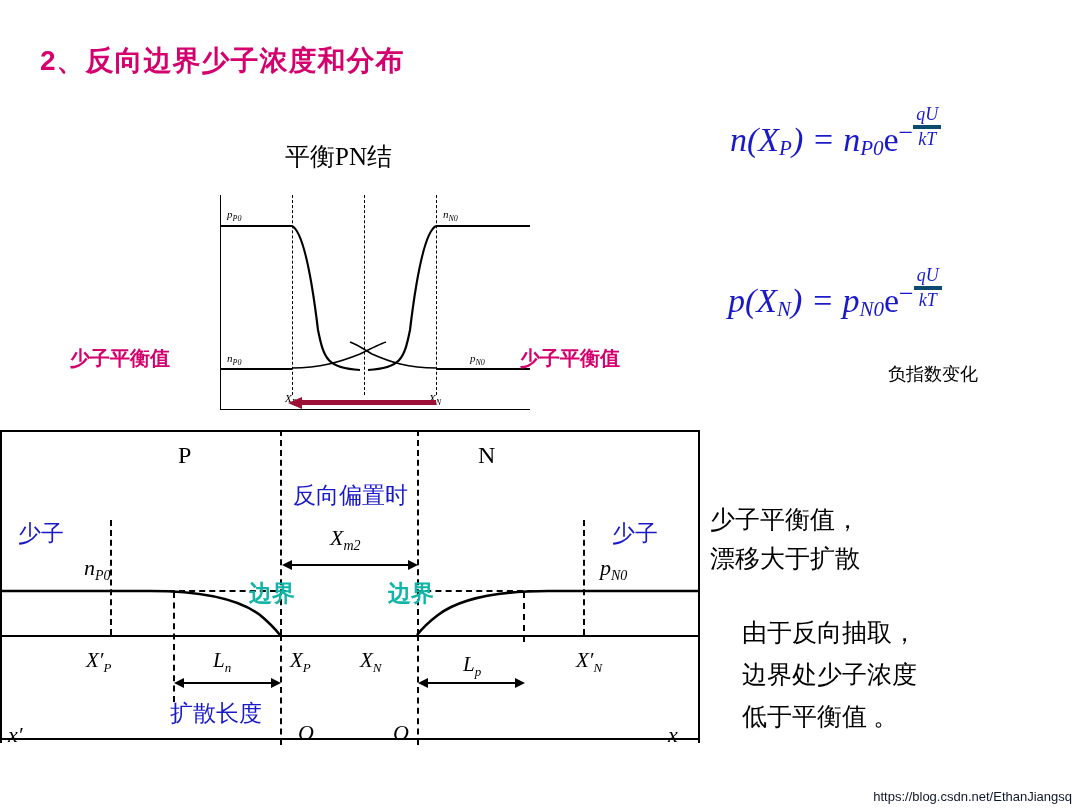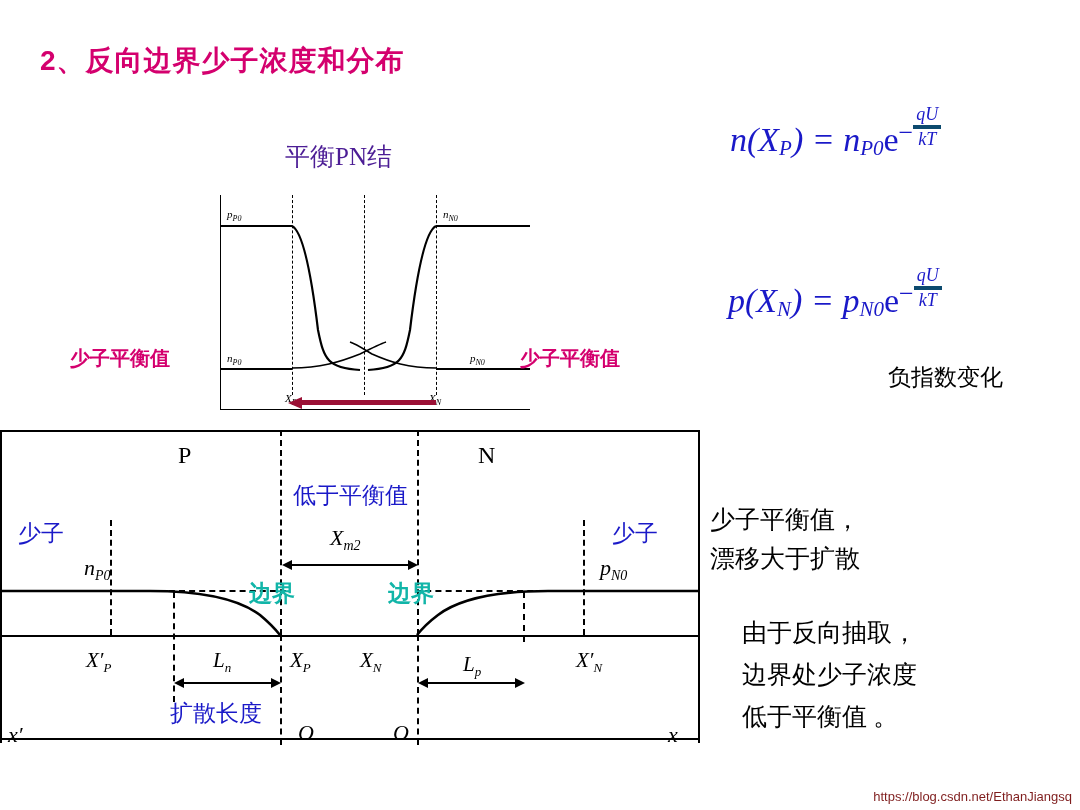--- a/index.html
+++ b/index.html
@@ -20,21 +20,21 @@
     font-size:28px;
     color:#d4006e;
     letter-spacing:1px;
   }
 
   
   #top-fig{
     left:200px;top:140px;width:500px;height:290px;
   }
   #top-title{
-    left:85px;top:0px;font-size:25px;color:#4c1d95;
+    left:85px;top:0px;font-size:25px;color:#000000;
     font-family:"Liberation Serif", serif;
   }
   .thin-line{background:#000;position:absolute;}
   .dash-v{
     position:absolute;
     border-left:1.5px dashed #000;
   }
 
   #eq-label-left{
     left:-130px;top:205px;color:#d4006e;font-size:20px;font-weight:bold;
@@ -54,21 +54,21 @@
     font-family:"Liberation Serif", serif;white-space:nowrap;
   }
   .f-sub{font-size:21px;vertical-align:-4px;font-style:italic;}
   .exp-wrap{display:inline-block;position:relative;top:-16px;font-style:normal;}
   .exp-minus{font-size:26px;position:relative;top:6px;}
   .frac{display:inline-block;text-align:center;font-size:18px;font-style:italic;vertical-align:middle;}
   .frac .num{display:block;padding:0 3px;}
   .frac .den{display:block;border-top:4px solid #0c4a6e;padding:0 3px;}
 
   #neg-exp{
-    left:888px;top:362px;font-size:23px;color:#000;
+    left:888px;top:362px;font-size:18px;color:#000;
     font-family:"Liberation Sans", sans-serif;
   }
 
   
   #right-text{
     left:710px;top:500px;font-size:25px;color:#000;line-height:39px;
     font-family:"Liberation Serif", serif;
   }
   #right-text2{
     left:742px;top:612px;font-size:25px;color:#000;line-height:42px;
@@ -86,21 +86,21 @@
   .dashv2{position:absolute;border-left:2px dashed #000;}
 
   
   .arrow-line{position:absolute;height:2px;background:#000;}
   .arrow-head-l{position:absolute;width:0;height:0;
       border-top:5px solid transparent;border-bottom:5px solid transparent;border-right:10px solid #000;}
   .arrow-head-r{position:absolute;width:0;height:0;
       border-top:5px solid transparent;border-bottom:5px solid transparent;border-left:10px solid #000;}
 
   #watermark{
-    right:8px;bottom:6px;color:#7f1d1d;font-size:13px;
+    right:8px;bottom:6px;color:#0f172a;font-size:13px;
     font-family:"Liberation Sans", sans-serif;
   }
 </style>
 </head>
 <body>
 
 <div class="abs" id="title">2、反向边界少子浓度和分布</div>
 
 <div class="abs" id="top-fig">
 
@@ -177,21 +177,21 @@
 <div class="abs" id="bottom-fig">
 
   <div class="baseline" style="left:0px;top:205px;width:700px;"></div>
 
   <div class="lbl" style="left:178px;top:12px;font-size:24px;">P</div>
   <div class="lbl" style="left:478px;top:12px;font-size:24px;">N</div>
 
   <div class="dashv2" style="left:280px;top:0px;height:205px;"></div>
   <div class="dashv2" style="left:417px;top:0px;height:205px;"></div>
 
-  <div class="lbl blue" style="left:293px;top:50px;font-size:23px;">低于平衡值</div>
+  <div class="lbl blue" style="left:293px;top:50px;font-size:23px;">反向偏置时</div>
 
   <div class="lbl ital" style="left:330px;top:95px;font-size:22px;">
     <span>X</span><sub style="font-size:14px;">m2</sub>
   </div>
   <div class="abs" style="left:282px;top:130px;width:136px;height:12px;">
     <div class="arrow-line" style="left:8px;top:4px;width:120px;"></div>
     <div class="arrow-head-l" style="left:0;top:0;"></div>
     <div class="arrow-head-r" style="right:0;top:0;"></div>
   </div>
 

